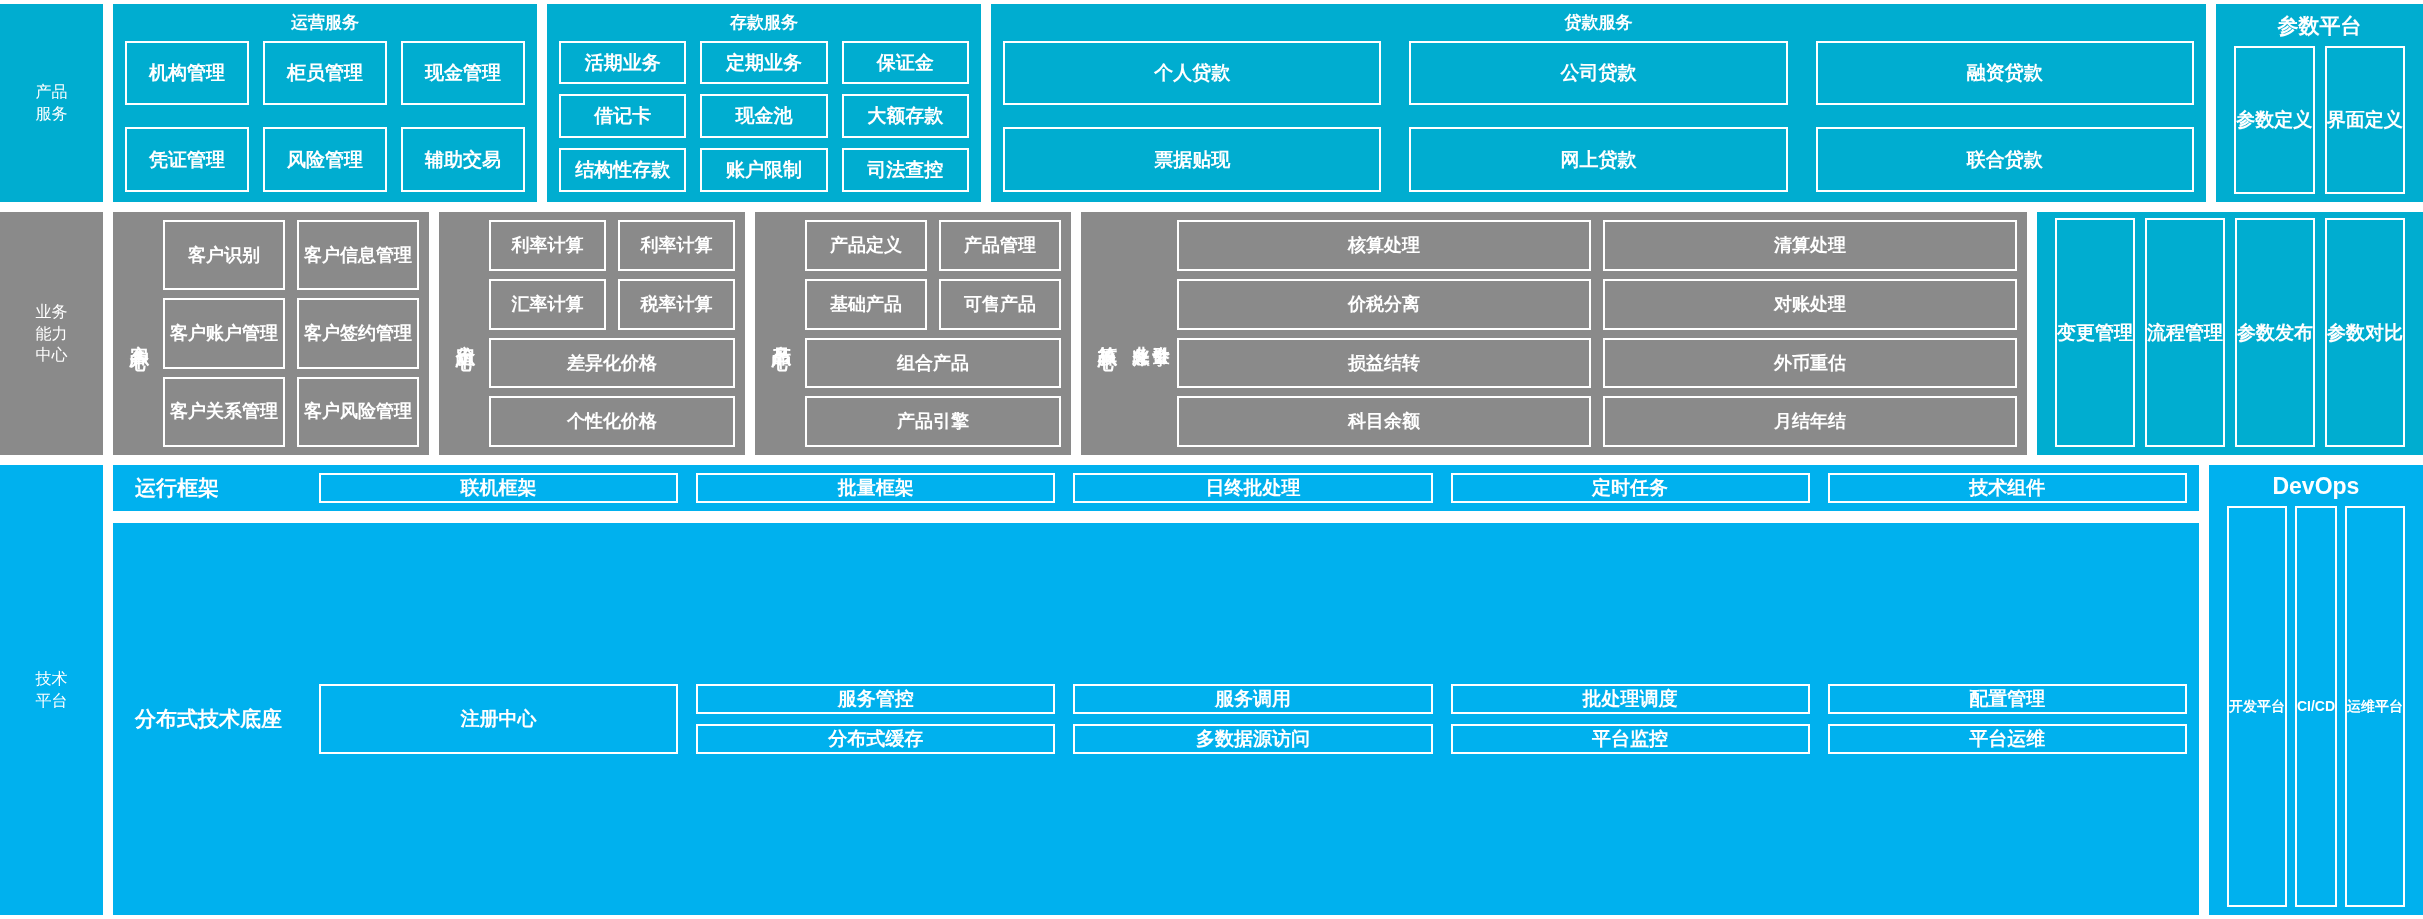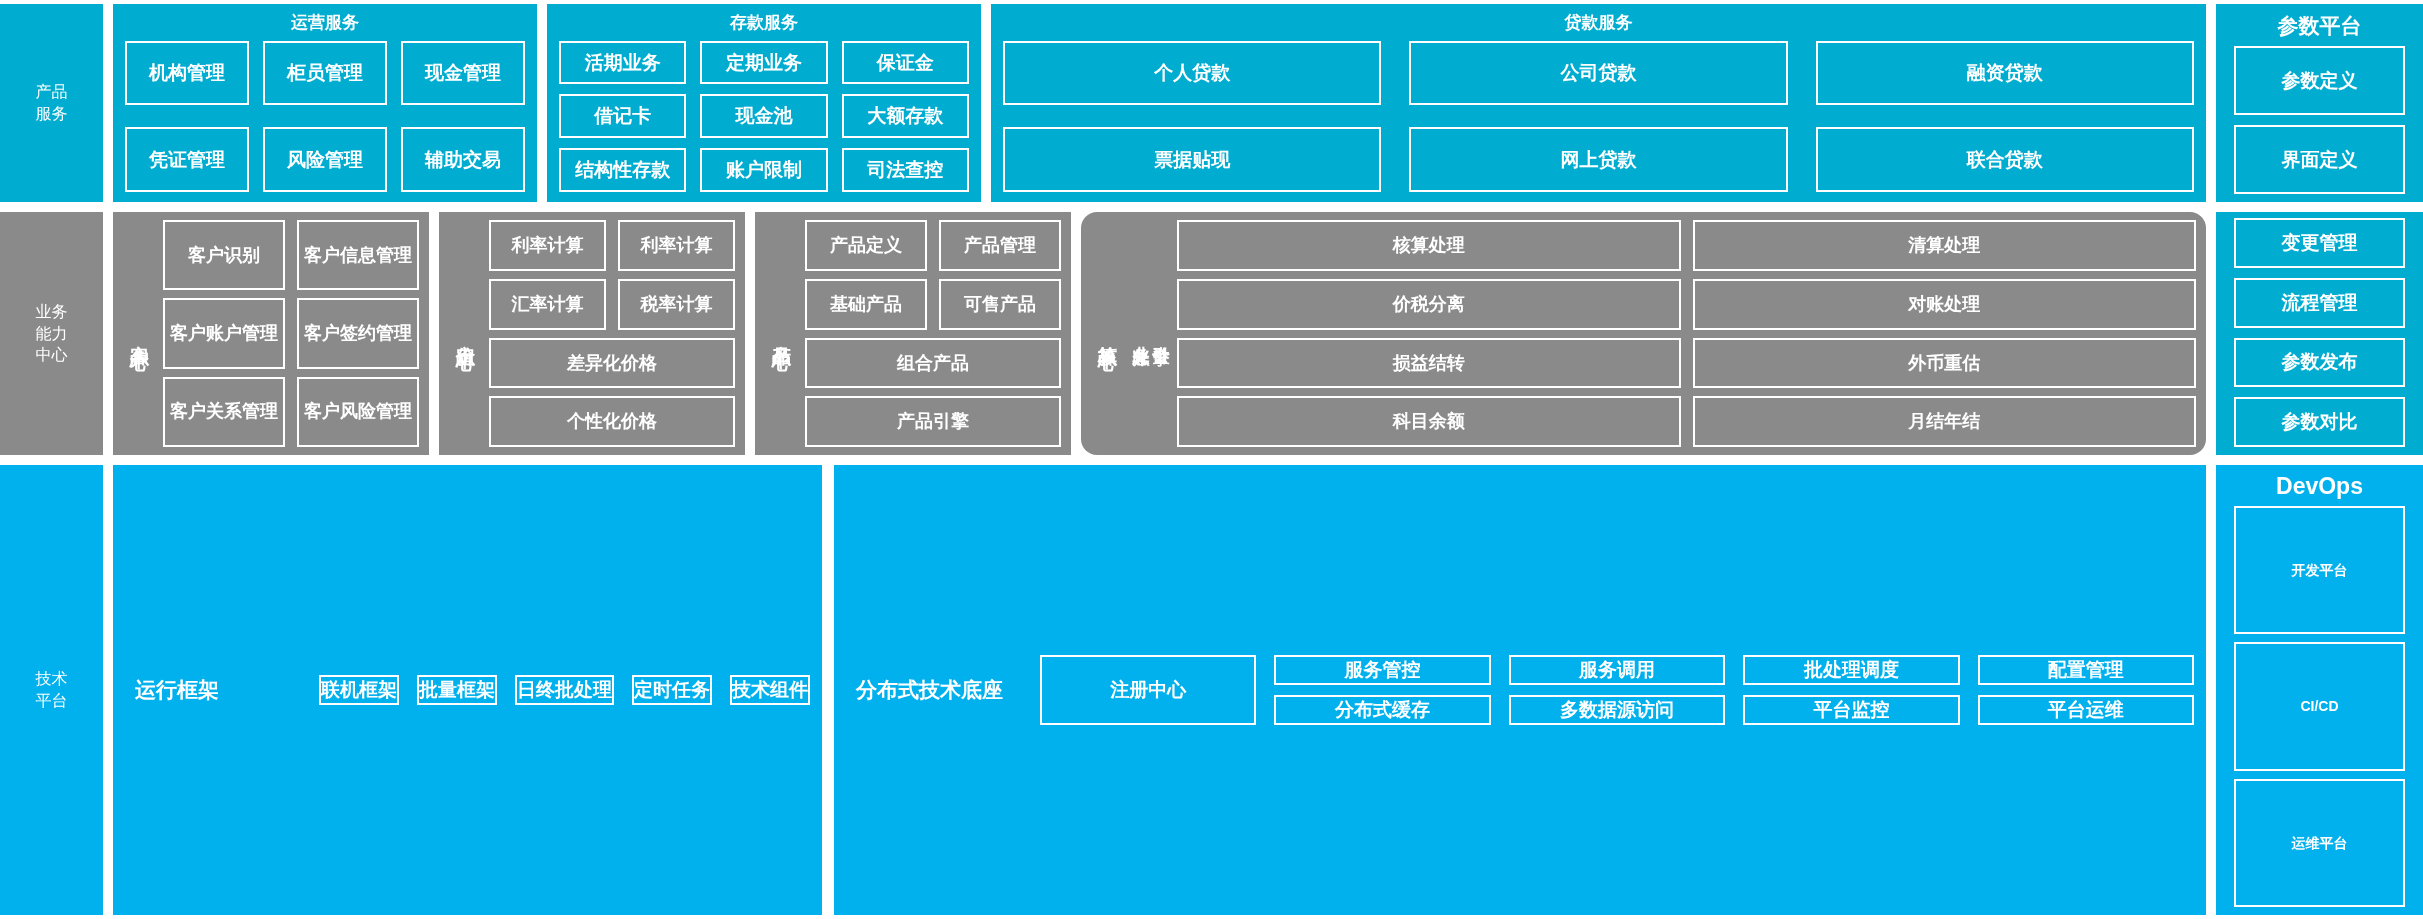--- a/index.html
+++ b/index.html
@@ -87,21 +87,21 @@
   
   .rail{
     flex:0 0 207px;
     background:#00ADD0;
     display:flex;
     flex-direction:column;
     box-sizing:border-box;
     padding:6px 18px 8px 18px;
   }
   .rail-title{text-align:center;font-size:21px;font-weight:bold;padding:2px 0 6px;}
-  .rail-items{flex:1;display:flex;flex-direction:column;justify-content:space-between;gap:10px;}
+  .rail-items{flex:1;display:flex;flex-direction:row;justify-content:space-between;gap:10px;}
   .rail-items .tile{font-size:19px;flex:1;}
 
   
   #row-capability{height:243px;}
   .center{
     background:#8A8A8A;
     display:flex;
     box-sizing:border-box;
     padding:8px 10px;
     gap:6px;
@@ -119,26 +119,26 @@
     line-height:1;
   }
   .vlabel.sm{font-size:17px;letter-spacing:1px;}
   .center-body{flex:1;display:flex;flex-direction:column;gap:8px;}
   .crow{display:flex;gap:12px;flex:1;}
   .crow .tile{flex:1;font-size:18px;}
 
   #c-customer{flex:0 0 316px;}
   #c-pricing{flex:0 0 306px;}
   #c-product{flex:0 0 316px;}
-  #c-account{flex:1;border-radius:16px;}
+  #c-account{flex:1;}
   #c-account .acct-split{flex:1;display:flex;gap:6px;}
 
   
   #row-tech{height:auto;flex:1;min-height:0;}
-  .tech-main{flex:1;display:flex;gap:12px;}
+  .tech-main{flex:1;display:flex;flex-direction:column;gap:12px;}
   .tech-band{
     background:#00B1EE;
     display:flex;
     align-items:center;
     box-sizing:border-box;
     padding:8px 12px;
     gap:18px;
   }
   #tech-runtime{flex:0 0 46px;}
   #tech-base{flex:1;}

